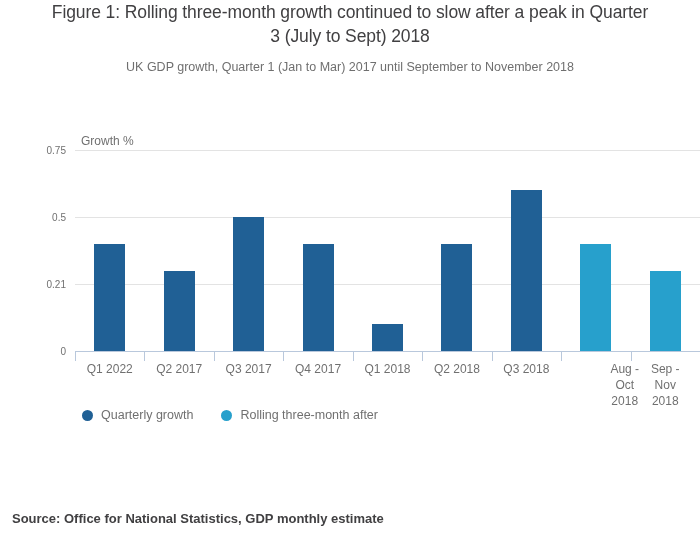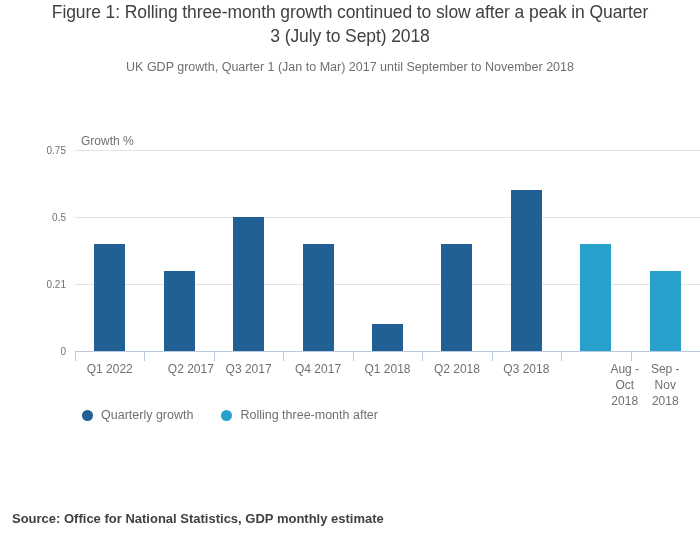--- a/index.html
+++ b/index.html
@@ -210,21 +210,21 @@
         <div class="bar" title="Q1 2018: 0.1" style="left: 297px; width: 31px; height: 26.8px; background: rgb(32, 96, 149);"></div>
         <div class="bar" title="Q2 2018: 0.4" style="left: 366.444px; width: 31px; height: 107.2px; background: rgb(32, 96, 149);"></div>
         <div class="bar" title="Q3 2018: 0.6" style="left: 435.889px; width: 31px; height: 160.8px; background: rgb(32, 96, 149);"></div>
         <div class="bar" title="Aug - Oct 2018: 0.4" style="left: 505.333px; width: 31px; height: 107.2px; background: rgb(39, 160, 204);"></div>
         <div class="bar" title="Sep - Nov 2018: 0.3" style="left: 574.778px; width: 31px; height: 80.4px; background: rgb(39, 160, 204);"></div>
       </div>
     <div class="xlabels-layer" id="xlabels-layer">
         <div class="xlabel" style="left: 0px; width: 69.4444px;">
           <div>Q1 2022</div>
         </div>
-        <div class="xlabel" style="left: 69.4444px; width: 69.4444px; text-align: right;">
+        <div class="xlabel" style="left: 69.4444px; width: 69.4444px;">
           <div>Q2 2017</div>
         </div>
         <div class="xlabel" style="left: 138.889px; width: 69.4444px;">
           <div>Q3 2017</div>
         </div>
         <div class="xlabel" style="left: 208.333px; width: 69.4444px;">
           <div>Q4 2017</div>
         </div>
         <div class="xlabel" style="left: 277.778px; width: 69.4444px;">
           <div>Q1 2018</div>

